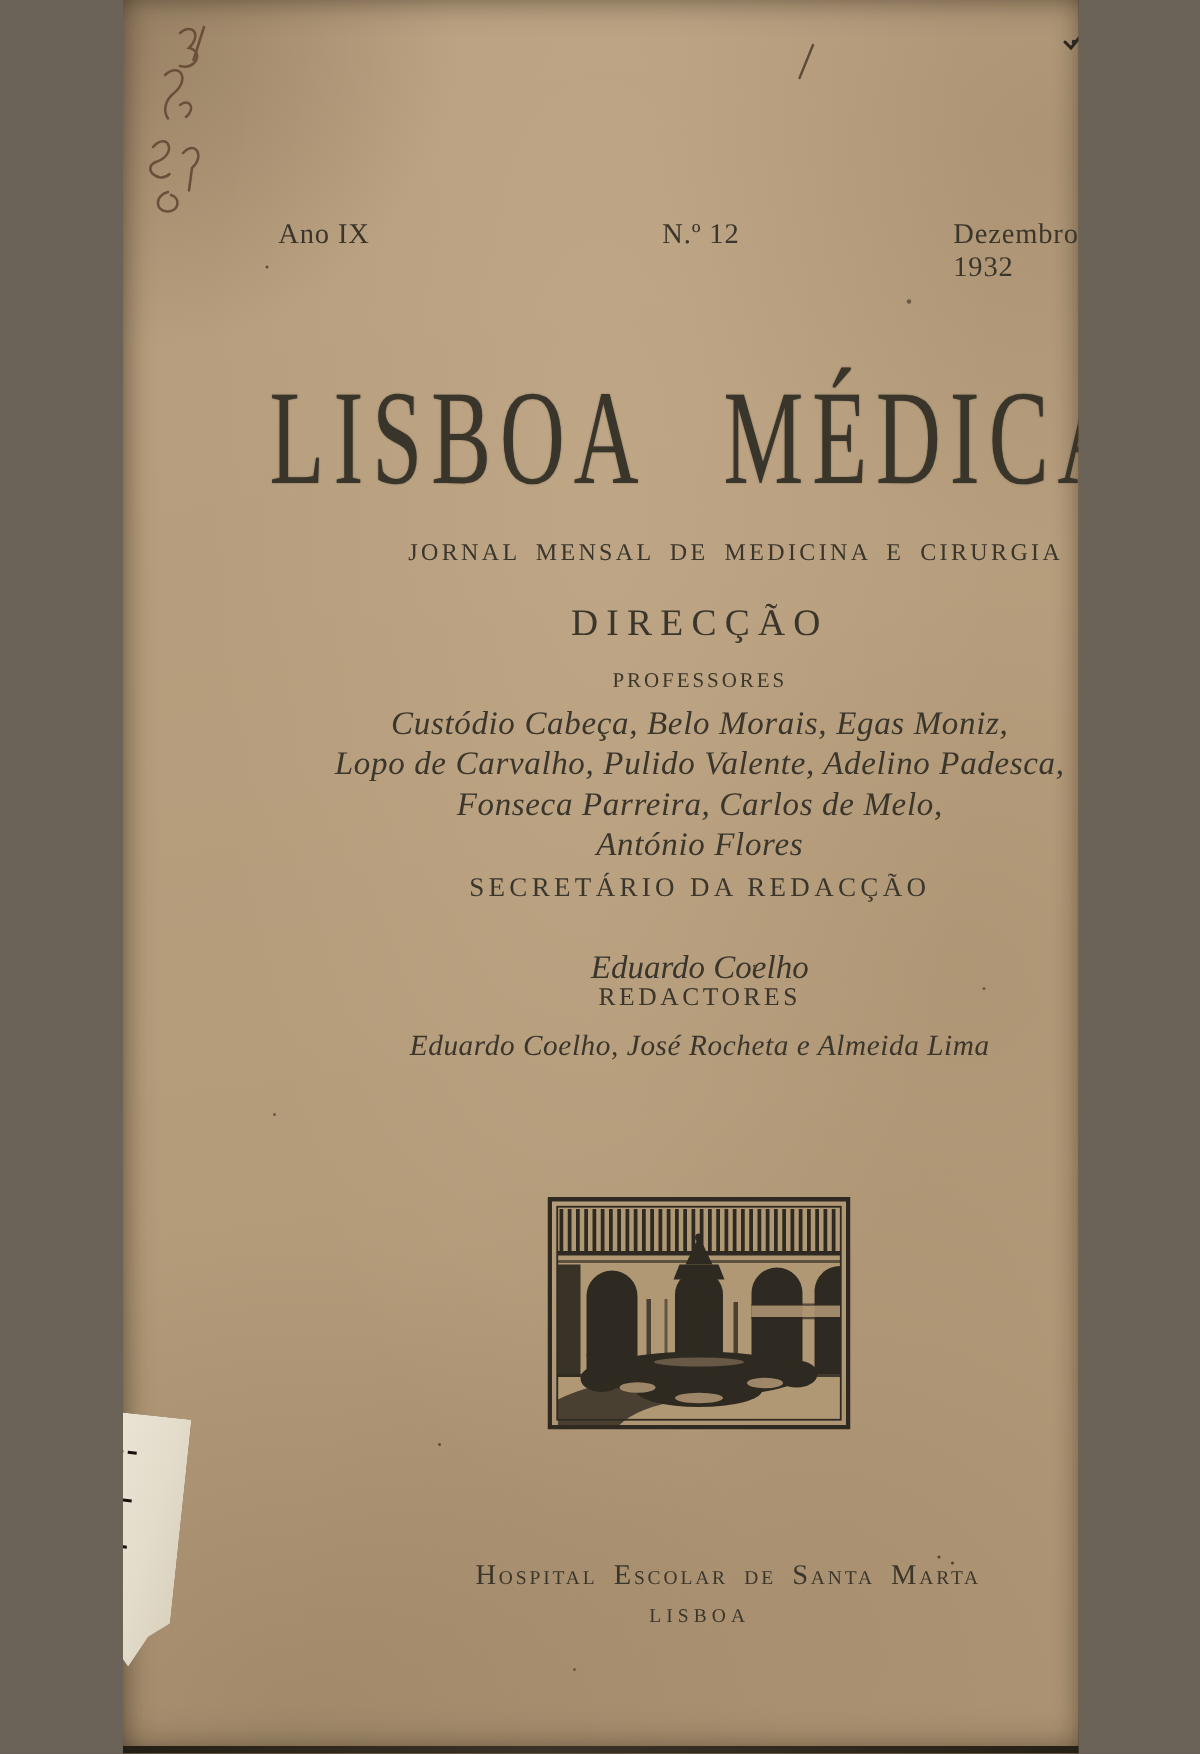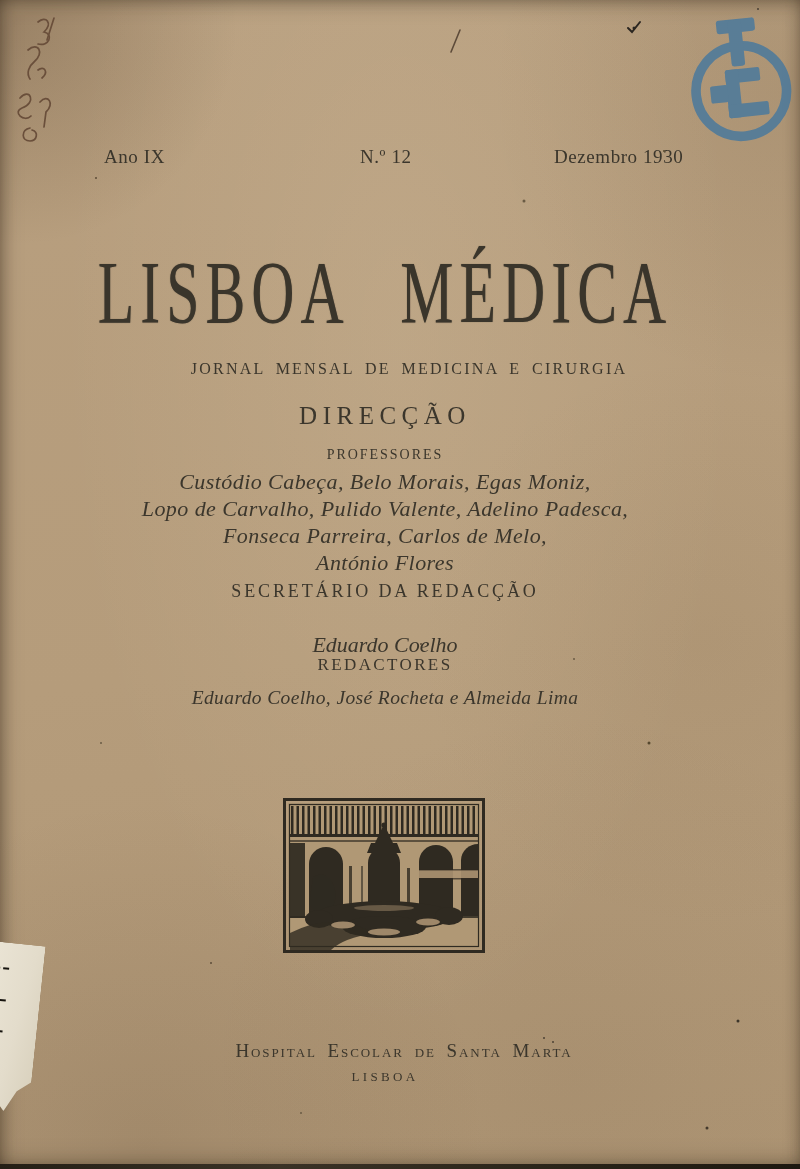--- a/index.html
+++ b/index.html
@@ -1,18 +1,18 @@
 <!DOCTYPE html>
 <html><head>
 <meta charset="utf-8">
 <style>
   html,body{margin:0;padding:0;background:#6b6258;}
   .page{
     position:relative;
-    width:800px;height:1169px;
+    width:637px;height:1169px;
     margin:0 auto;
     overflow:hidden;
     font-family:"Liberation Serif","DejaVu Serif",serif;
     color:#3b362c;
     background:
       radial-gradient(ellipse at 50% 28%, rgba(255,242,214,0.10), transparent 60%),
       radial-gradient(circle at 2% 2%, rgba(80,60,40,0.28), transparent 16%),
       radial-gradient(circle at 98% 8%, rgba(90,70,45,0.12), transparent 22%),
       radial-gradient(circle at 72% 92%, rgba(100,80,55,0.10), transparent 30%),
       radial-gradient(circle at 18% 98%, rgba(85,65,45,0.16), transparent 26%),
@@ -103,21 +103,21 @@
       <rect x="50" y="6" width="14" height="48" rx="3"></rect>
       <rect x="42" y="57" width="36" height="14" rx="2"></rect>
       <rect x="42" y="57" width="14" height="50" rx="2"></rect>
       <rect x="42" y="93" width="42" height="14" rx="2"></rect>
       <rect x="25" y="72" width="18" height="18" rx="2"></rect>
     </g>
   </svg>
 
   <div class="hdr-item" style="left:104px;">Ano IX</div>
   <div class="hdr-item" style="left:360px;">N.º 12</div>
-  <div class="hdr-item" style="left:554px;">Dezembro 1930</div>
+  <div class="hdr-item" style="left:554px;">Dezembro 1932</div>
 
   <h1 class="abs ctr title">LISBOA MÉDICA</h1>
   <div class="abs ctr subtitle">JORNAL MENSAL DE MEDICINA E CIRURGIA</div>
 
   <div class="abs ctr h-direc">DIRECÇÃO</div>
   <div class="abs ctr h-small h-prof">PROFESSORES</div>
   <div class="abs ctr names prof-lines">
     <div>Custódio Cabeça, Belo Morais, Egas Moniz,</div>
     <div>Lopo de Carvalho, Pulido Valente, Adelino Padesca,</div>
     <div>Fonseca Parreira, Carlos de Melo,</div>

